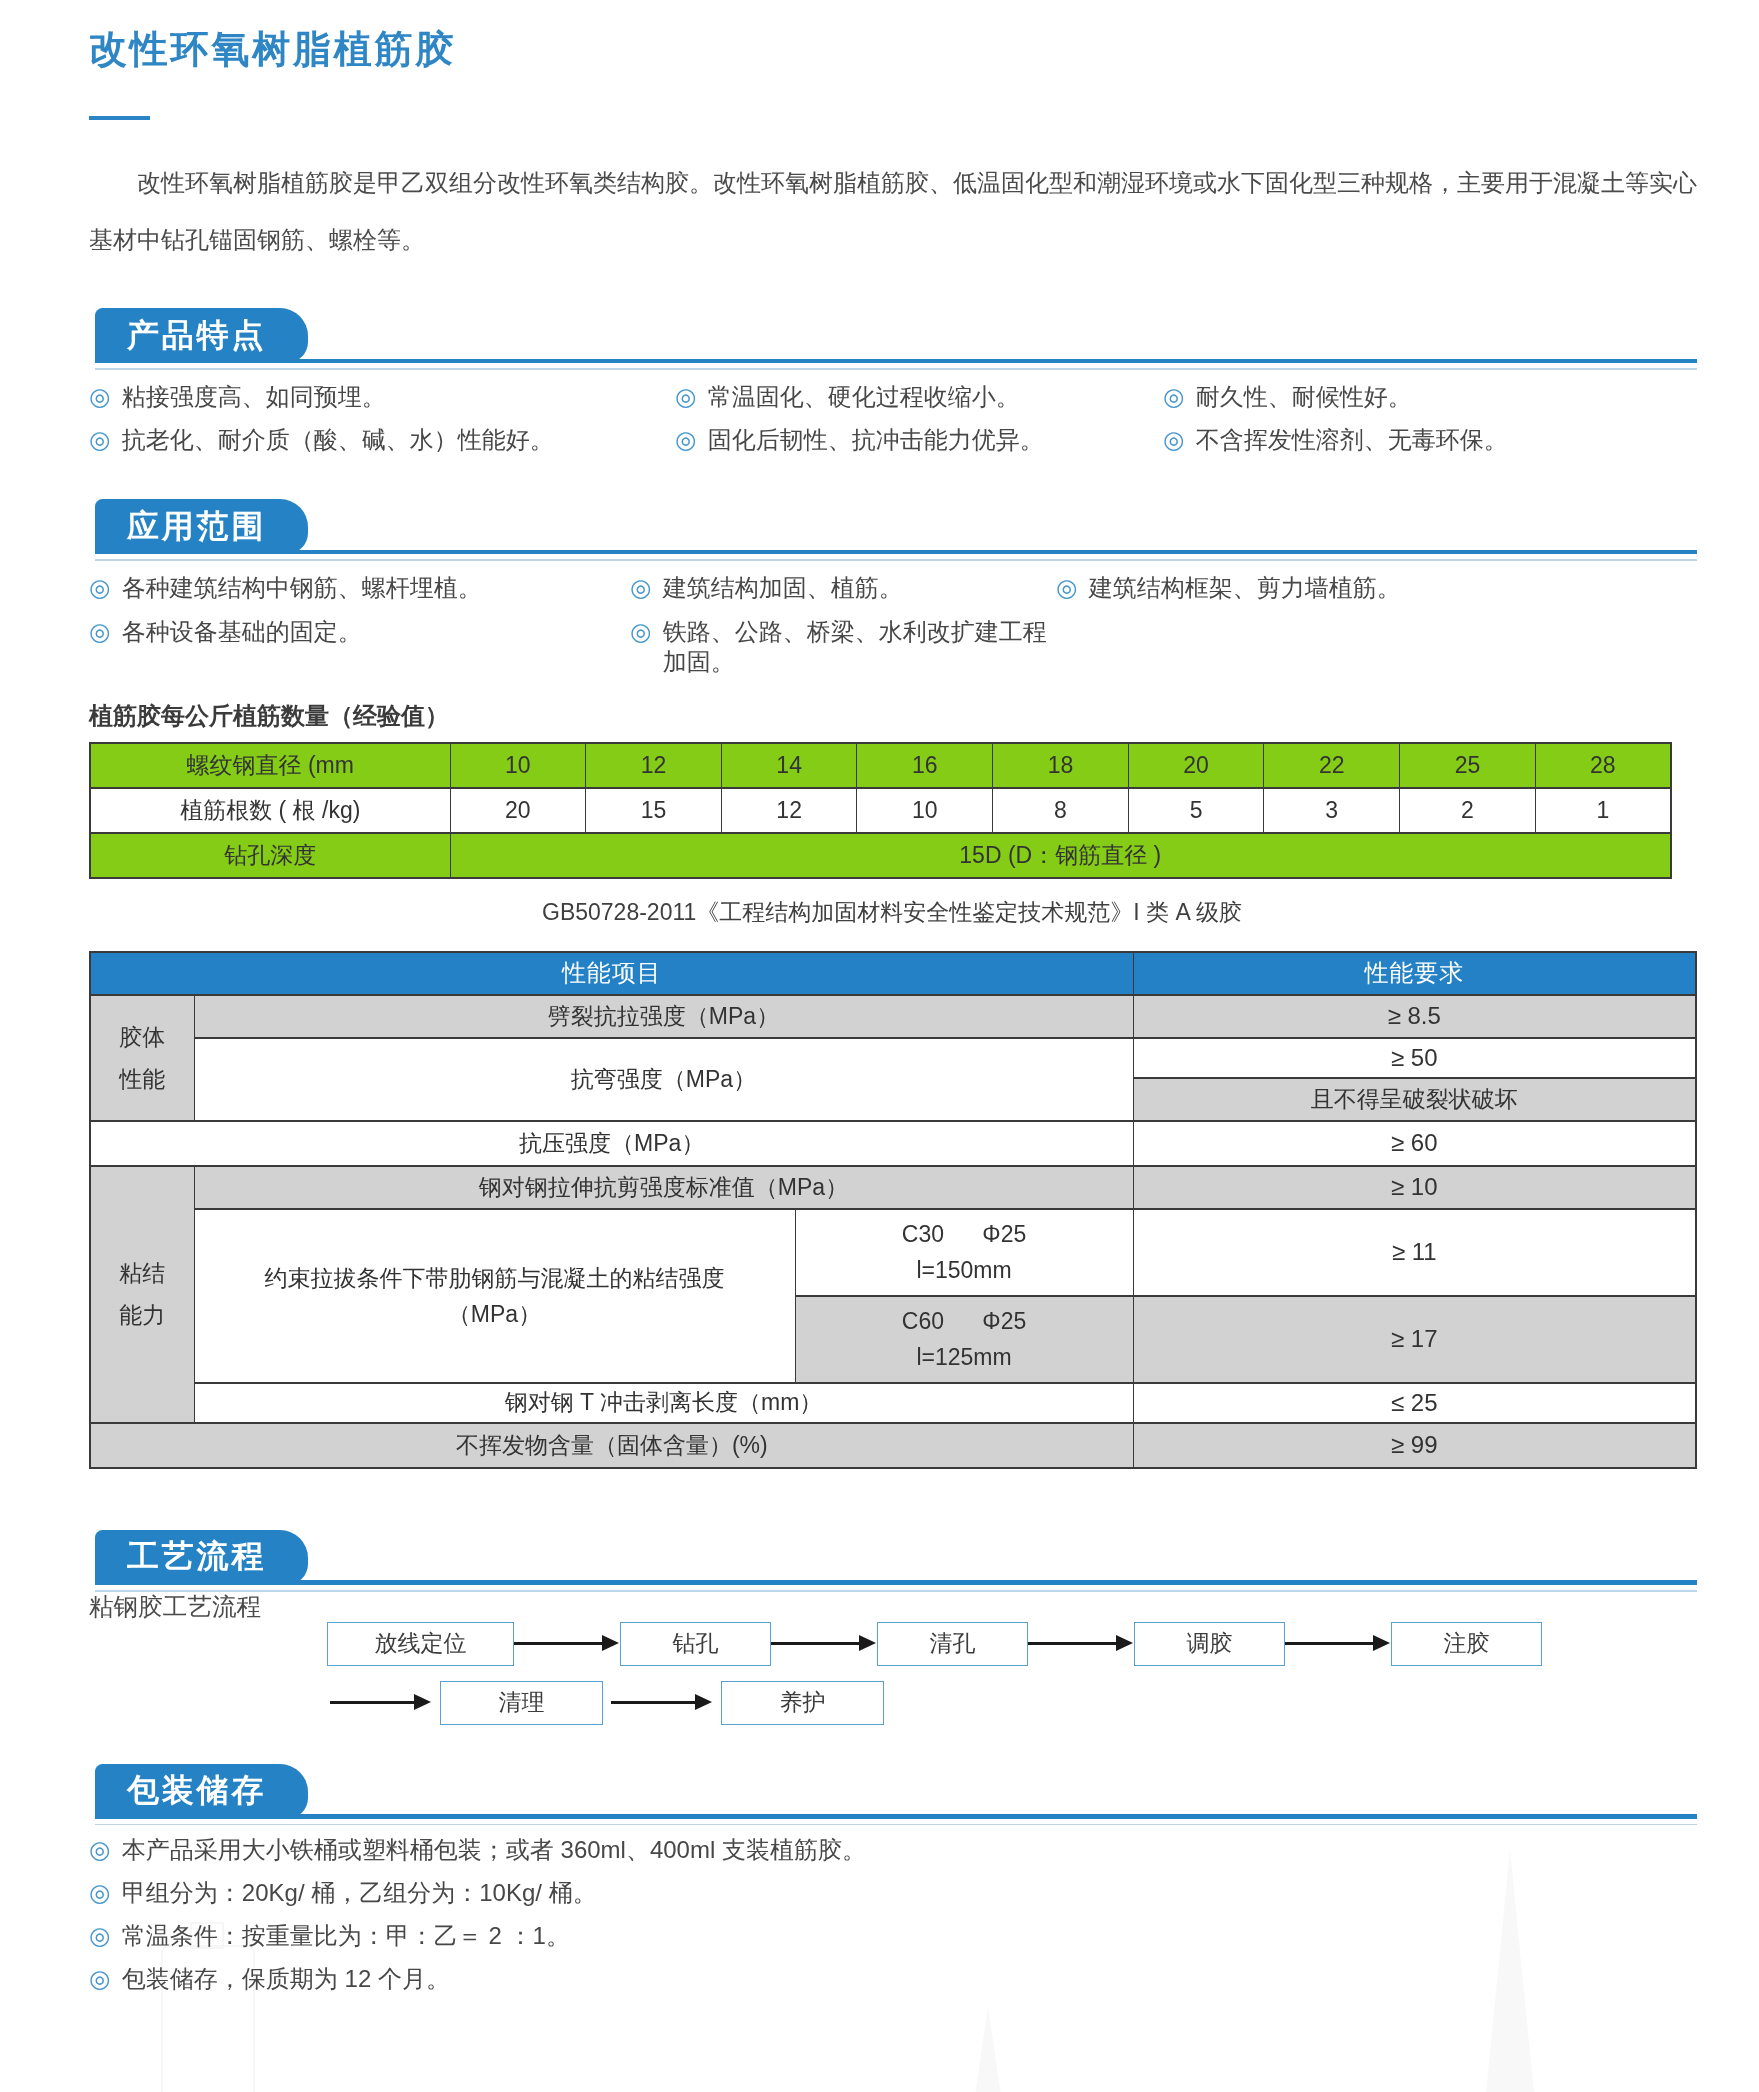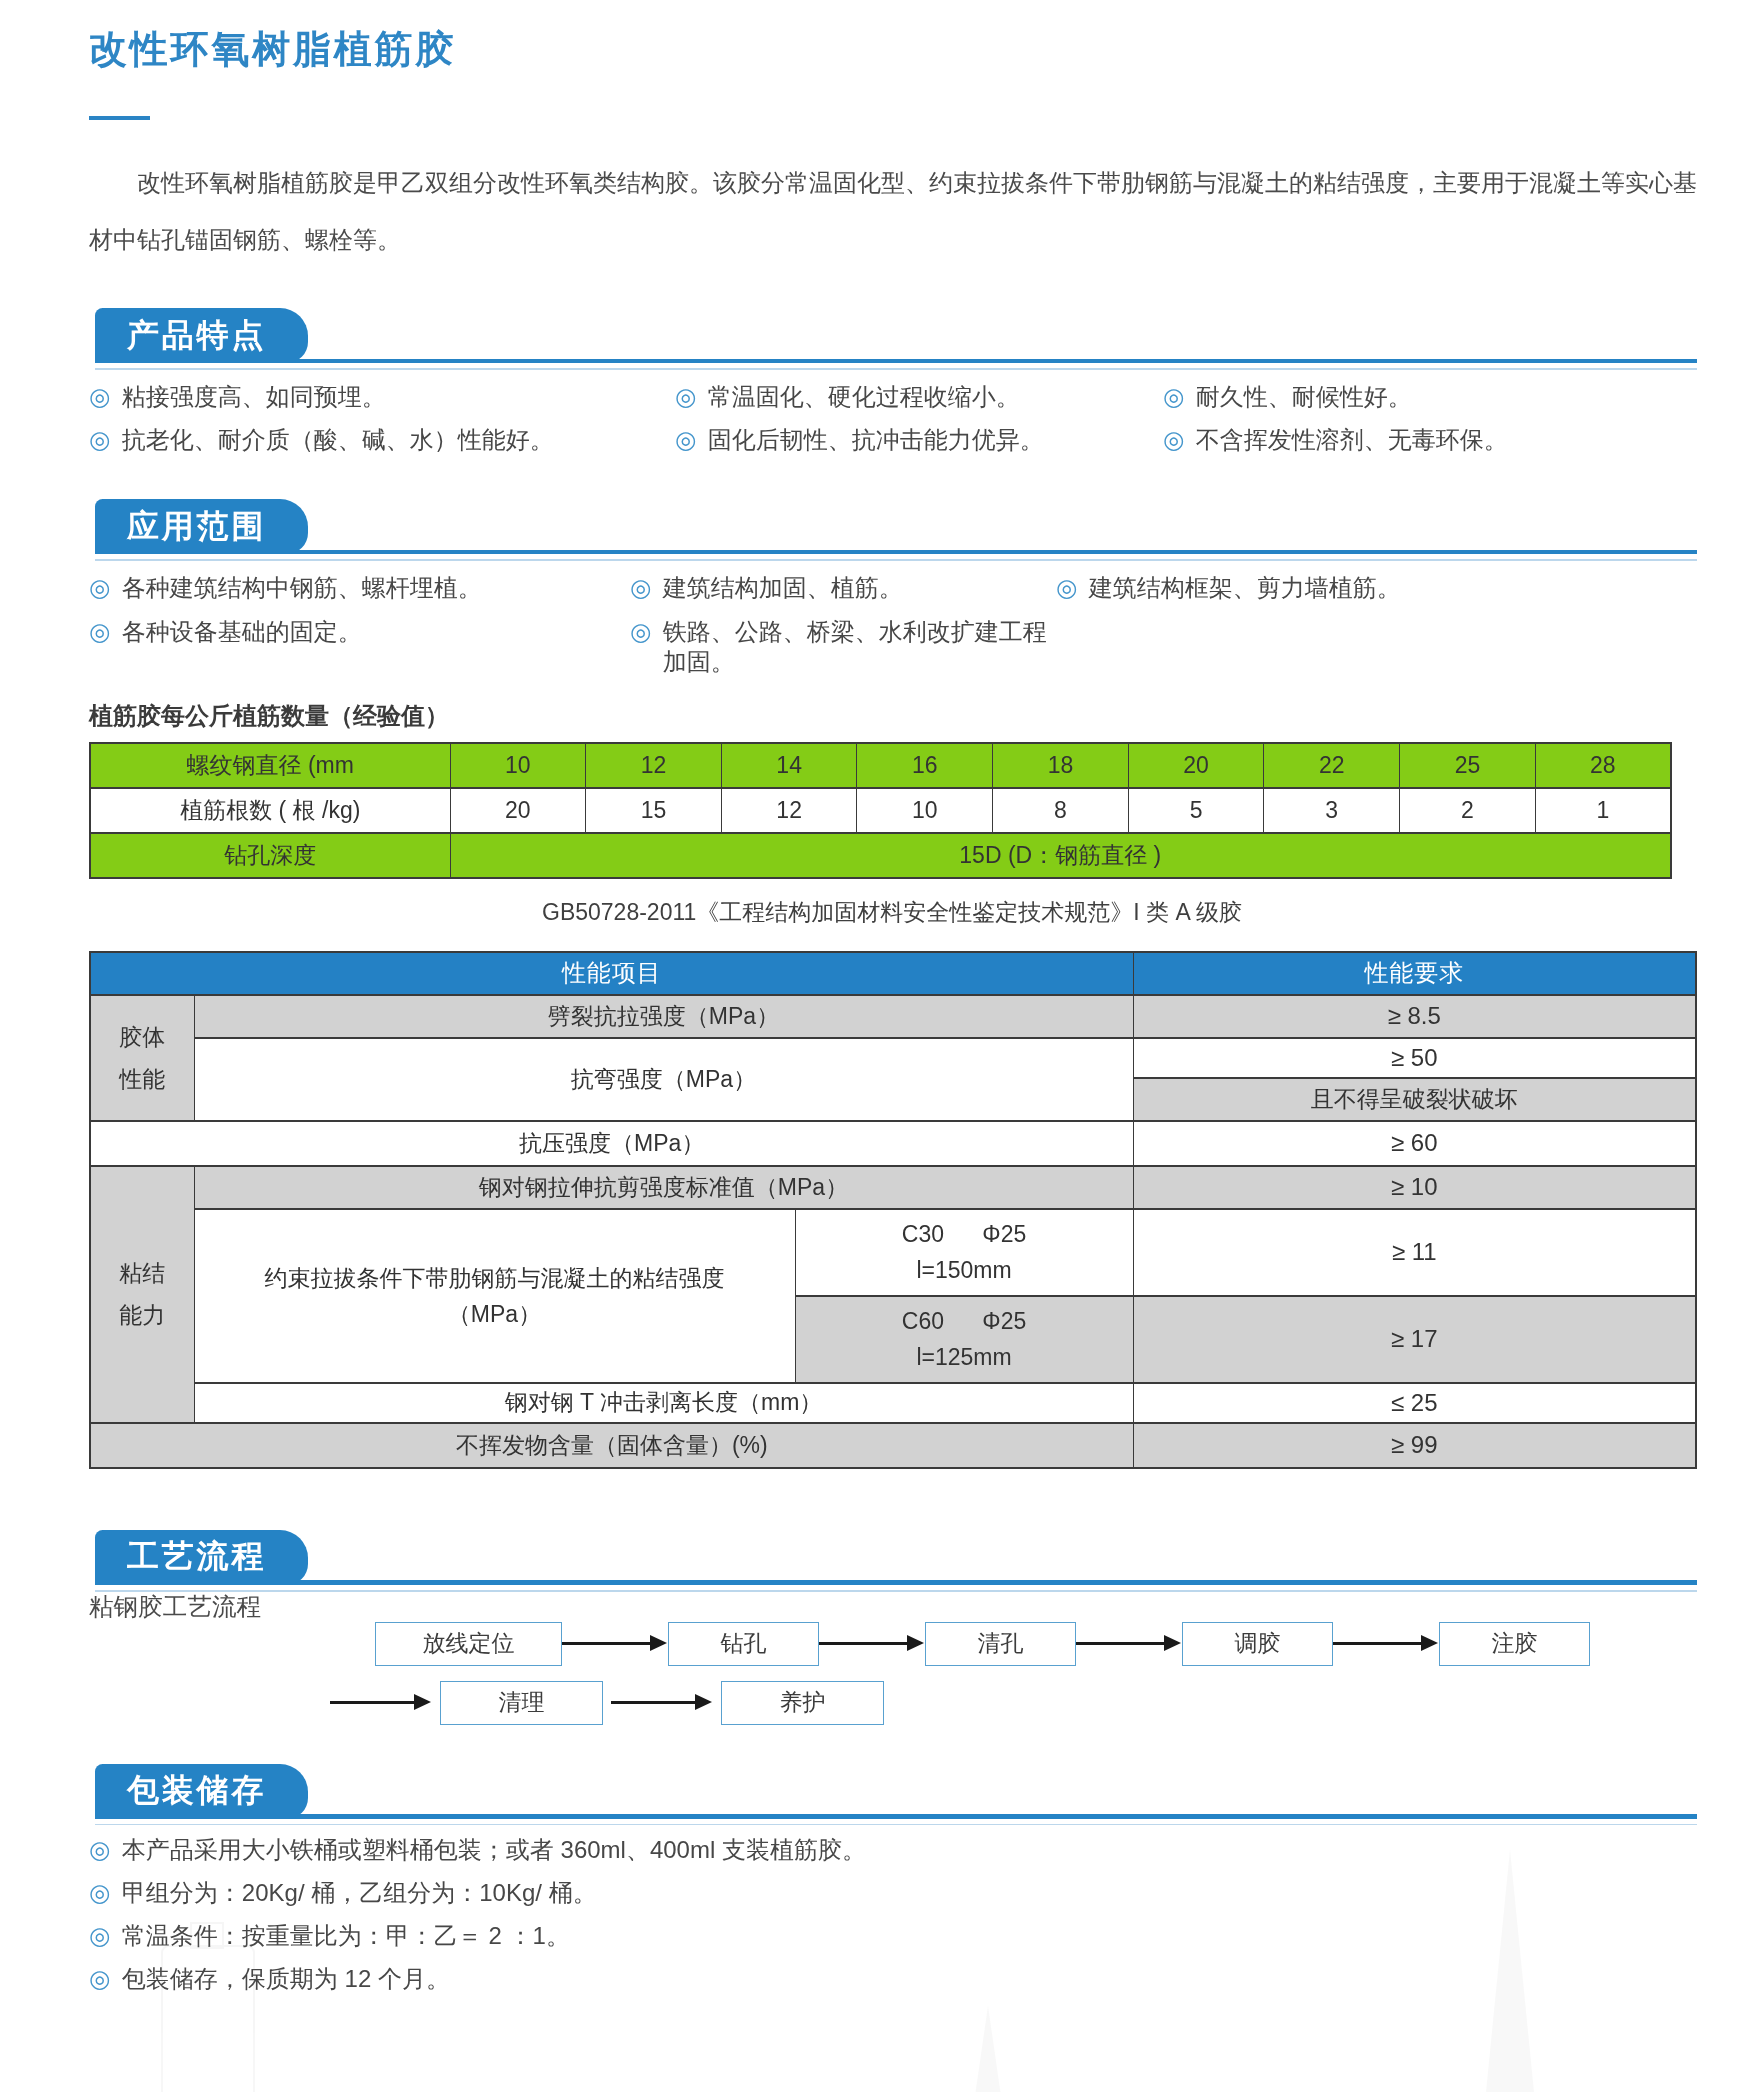--- a/index.html
+++ b/index.html
@@ -90,21 +90,21 @@
   
   .process-label{margin-top:9.5px;font-size:24.6px;line-height:26.5px;color:#4a4a4a;}
   .flow-row{display:flex;align-items:center;}
   .flow-row1{margin-top:0.9px;margin-left:238px;}
   .flow-row2{margin-top:15px;margin-left:241px;gap:8px;}
   .flow-box{
     height:44px;border:1.9px solid #59a1d0;background:#ffffff;
     display:flex;align-items:center;justify-content:center;
     font-size:23px;color:#3c3c3c;box-sizing:border-box;
   }
-  .fb-w198{width:187px;margin-left:48px;} .fb-w160{width:151px;} .fb-w172{width:163px;}
+  .fb-w198{width:187px;} .fb-w160{width:151px;} .fb-w172{width:163px;}
   .flow-arrow{position:relative;height:2.8px;background:#1a1a1a;flex:0 0 auto;}
   .fa-w94{width:89px;margin-right:17px;} .fa-w90{width:85px;margin-right:17px;}
   .flow-arrow::after{
     content:"";position:absolute;right:-16px;top:-7.6px;
     border-left:17px solid #1a1a1a;border-top:8.5px solid transparent;border-bottom:8.5px solid transparent;
   }
   .pack-list{display:grid;row-gap:15px;margin-top:17px;}
   .pack-list .bullet{line-height:28px;}
 
   
@@ -117,21 +117,21 @@
     border-left:13.2px solid transparent;border-right:13.2px solid transparent;border-bottom:90px solid #9a9a9a;}
 </style>
 </head>
 <body>
 
 <div class="page">
   <div class="content">
 
     <div class="doc-title">改性环氧树脂植筋胶</div>
     <div class="title-underline"></div>
-    <p class="intro" style="margin:34px 0 0 0;">改性环氧树脂植筋胶是甲乙双组分改性环氧类结构胶。该胶分常温固化型、约束拉拔条件下带肋钢筋与混凝土的粘结强度，主要用于混凝土等实心基材中钻孔锚固钢筋、螺栓等。</p>
+    <p class="intro" style="margin:34px 0 0 0;">改性环氧树脂植筋胶是甲乙双组分改性环氧类结构胶。改性环氧树脂植筋胶、低温固化型和潮湿环境或水下固化型三种规格，主要用于混凝土等实心基材中钻孔锚固钢筋、螺栓等。</p>
 
     <div class="section-bar" style="margin-top:40px;">
       <div class="section-rule"></div>
       <div class="section-badge">
         <span>产品特点</span>
       </div>
     </div>
     <div class="bullet-grid grid-features">
       <div class="bullet">
           <span class="b-icon">◎</span>

